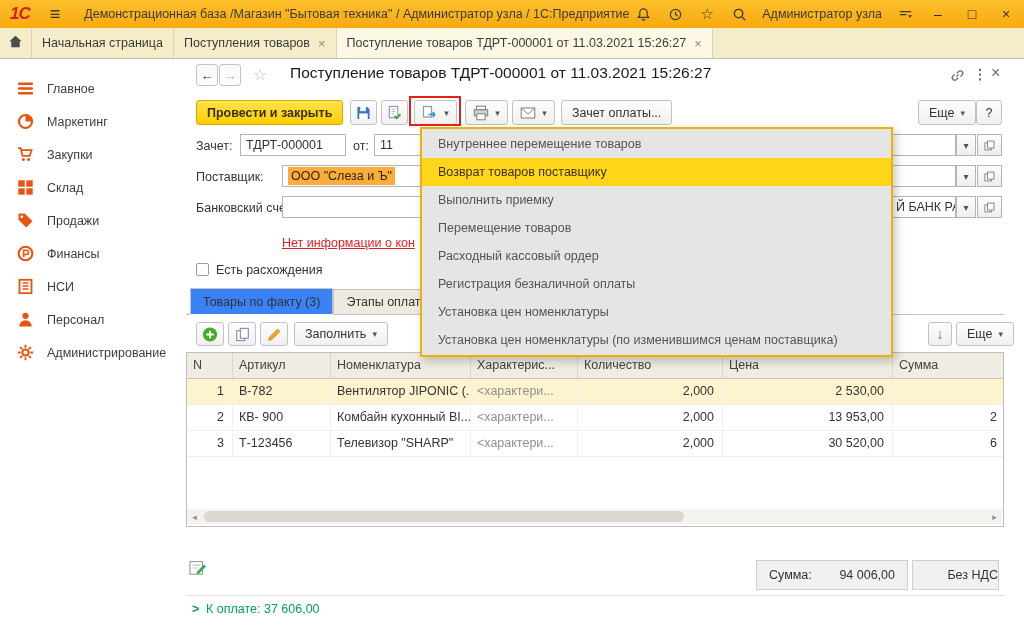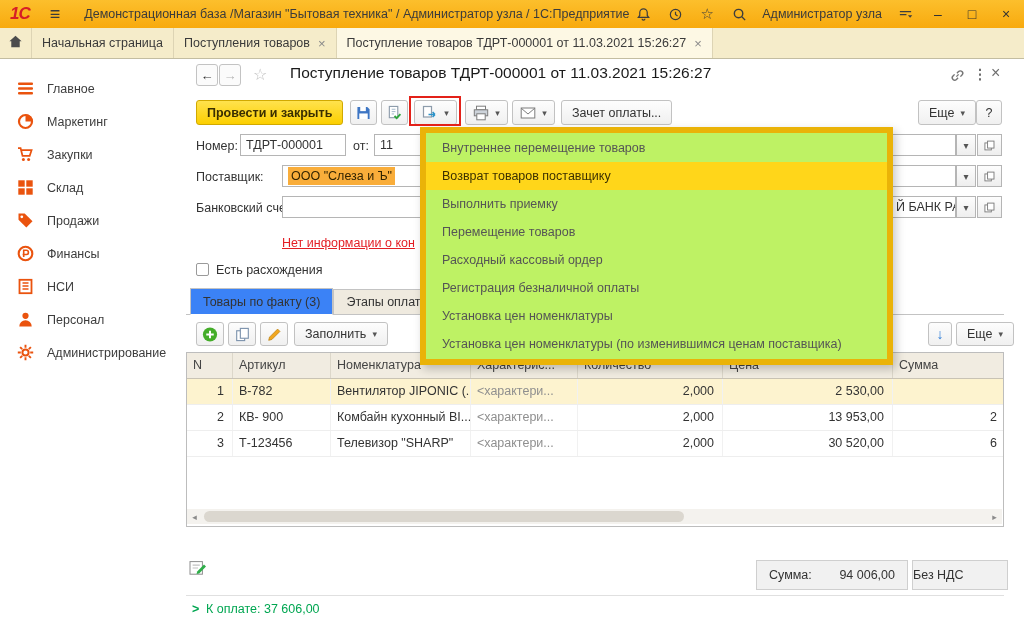--- a/index.html
+++ b/index.html
@@ -58,21 +58,21 @@
   .hlrow{background:#fdf3cf}
   .hscroll{position:absolute;left:187px;top:509px;width:815px;height:15px;background:#f4f2ee;display:flex;align-items:center;z-index:8}
   .scr-arrow{width:15px;text-align:center;color:#8a8a8a;font-size:9px;flex:none}
   .scr-track{flex:1;position:relative;height:100%}
   .scr-thumb{position:absolute;left:2px;top:2px;height:11px;width:480px;background:#dbd7cf;border-radius:6px}
   
   .total-box{position:absolute;background:#f1f1f1;border:1px solid #cfcfcf;height:30px;display:flex;align-items:center}
   .divider{position:absolute;height:1px;background:#e0e0e0}
   .green{color:#00a651}
   
-  .menu{position:absolute;left:420px;top:127px;width:473px;background:#bef264;border:6px solid #eab308;box-shadow:3px 4px 9px rgba(0,0,0,.22);z-index:100;padding:1px 0}
+  .menu{position:absolute;left:420px;top:127px;width:473px;background:#e5e5e5;border:2px solid #eab308;box-shadow:3px 4px 9px rgba(0,0,0,.22);z-index:100;padding:1px 0}
   .menu-item{height:28px;line-height:28px;padding-left:16px;color:#555;white-space:nowrap;overflow:hidden}
   .menu-item.hl{background:#ffd61a;color:#3c3100}
 </style>
 </head>
 <body>
 
 <div class="titlebar">
   <span class="logo">1С</span>
   <span class="hamb">≡</span>
   <span class="tb-title">Демонстрационная база /Магазин "Бытовая техника" / Администратор узла / 1С:Предприятие</span>
@@ -257,21 +257,21 @@
 </div>
 <div class="btn abs" style="left:561px;top:100px">Зачет оплаты...</div>
 <div class="btn abs" style="left:918px;top:100px">
   <span>Еще</span>
   <span class="dd">▾</span>
 </div>
 <div class="btn icon-btn abs" style="left:976px;top:100px;width:26px">?</div>
 
 <div class="red-box"></div>
 
-<div class="lbl" style="left:196px;top:139px">Номер:</div>
+<div class="lbl" style="left:196px;top:139px">Зачет:</div>
 <div class="input" style="left:240px;top:134px;width:106px">ТДРТ-000001</div>
 <div class="lbl" style="left:353px;top:139px">от:</div>
 <div class="input" style="left:374px;top:134px;width:58px">11</div>
 <div class="input" style="left:838px;top:134px;width:118px"></div>
 <div class="mini-btn" style="left:956px;top:134px;width:20px">▾</div>
 <div class="mini-btn" style="left:977px;top:134px;width:25px">
   <svg viewBox="0 0 12 12" width="11" height="11">
       <rect x="1" y="3.2" width="7" height="7.6" fill="#fff" stroke="#7b7b7b"></rect>
       <rect x="3.9" y="1.2" width="7" height="7.6" fill="#fff" stroke="#7b7b7b"></rect>
     </svg>
@@ -391,21 +391,21 @@
   <svg viewBox="0 0 19 17" width="19" height="17">
       <rect x="1" y="2.6" width="12.4" height="12.6" fill="#fff" stroke="#8e8e8e"></rect>
       <path d="M3.6 6.2h7.2M3.6 9h5.4" stroke="#c2c2c2" stroke-width="1.2"></path>
       <path d="M8.2 12.4l6.8-6.8 2 2-6.8 6.8-2.6.6z" fill="#2fae4a"></path>
     </svg>
 </div>
 <div class="total-box" style="left:756px;top:560px;width:152px;justify-content:space-between;padding:0 12px">
   <span>Сумма:</span>
   <span>94 006,00</span>
 </div>
-<div class="total-box" style="left:912px;top:560px;width:96px;justify-content:flex-start">
+<div class="total-box" style="left:912px;top:560px;width:87px;justify-content:flex-end">
   <span>Без НДС</span>
 </div>
 <div class="divider" style="left:186px;top:595px;width:818px"></div>
 <div class="abs green" style="left:192px;top:602px;font-weight:bold">&gt;</div>
 <div class="abs green" style="left:206px;top:602px">К оплате: 37 606,00</div>
 
 <div class="menu">
   <div class="menu-item">Внутреннее перемещение товаров</div>
   <div class="menu-item hl">Возврат товаров поставщику</div>
   <div class="menu-item">Выполнить приемку</div>

